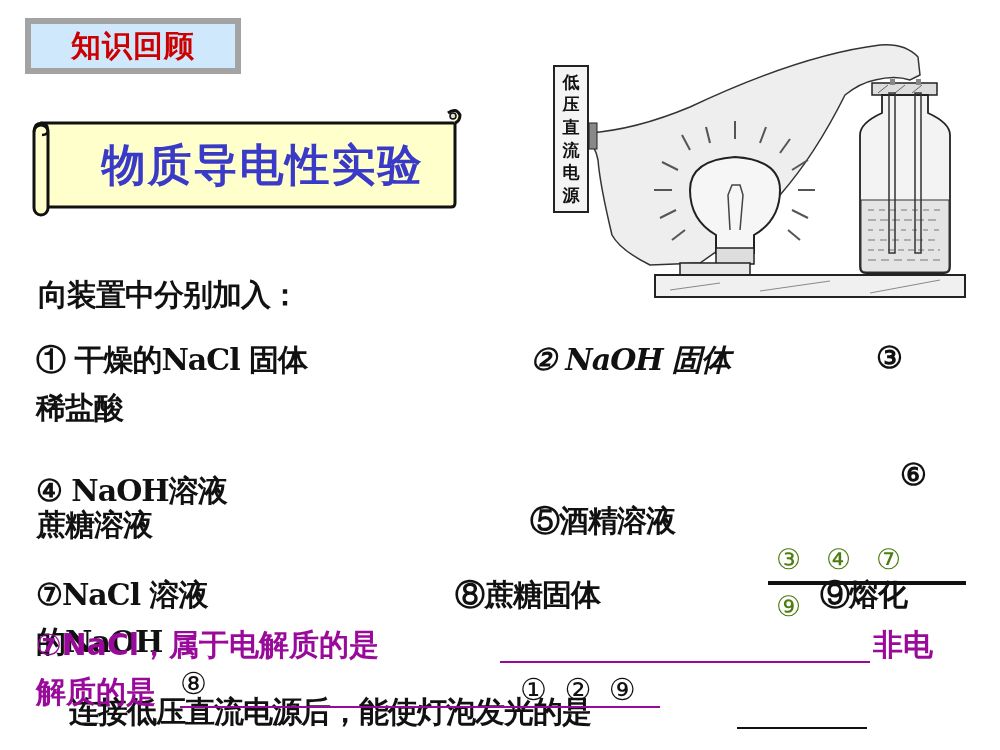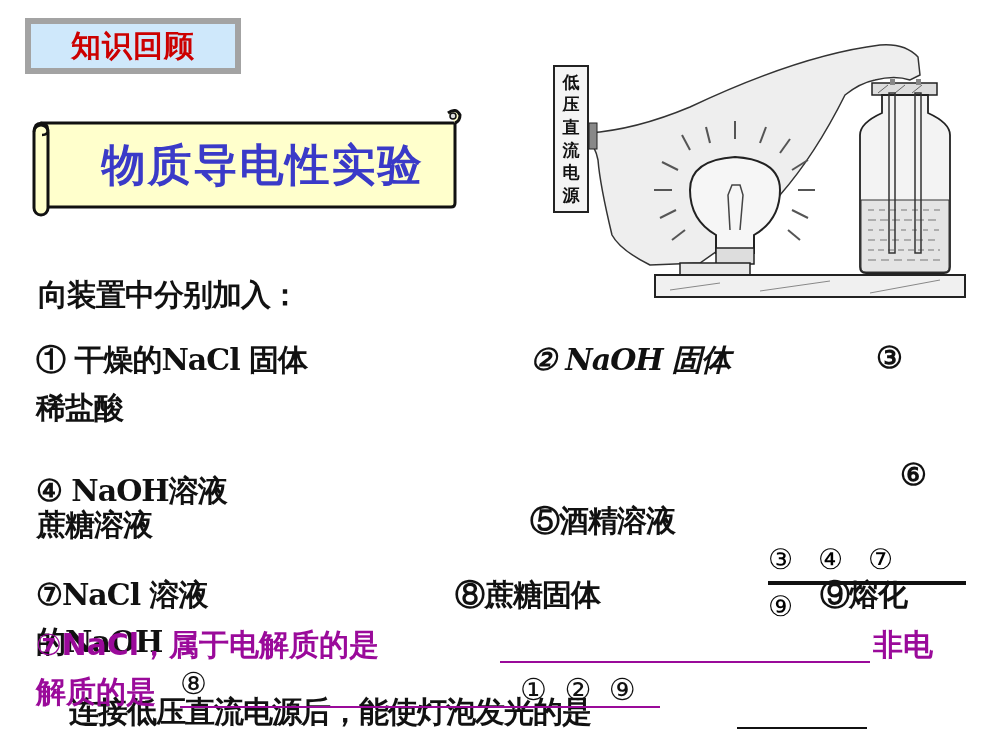--- a/index.html
+++ b/index.html
@@ -38,21 +38,21 @@
     font-size: 17px; font-weight: bold; color: #111; padding: 4px 0;
   }
   .psu-label span { display: block; line-height: 1; }
 
   .text {
     color: #111; font-size: 30px; font-weight: bold; white-space: nowrap;
     font-family: "DejaVu Serif", "Liberation Serif", serif;
     letter-spacing: -1px;
   }
   .purple { color: #9a0a9a; font-family: "DejaVu Sans", "Liberation Sans", sans-serif; font-weight: bold; font-size: 30px; white-space: nowrap; letter-spacing: 0px; }
-  .red-ans { color: #000000; font-size: 28px; font-family: "DejaVu Sans", "Liberation Sans", sans-serif; }
+  .red-ans { color: #4d7c0f; font-size: 28px; font-family: "DejaVu Sans", "Liberation Sans", sans-serif; margin-left: 8px; }
   .black-ans { color: #111; font-size: 30px; font-family: "DejaVu Sans", "Liberation Sans", sans-serif; }
   .line-black { background: #111; height: 2px; }
   .line-purple { background: #9a0a9a; height: 2px; }
   .line-thick { background: #111; height: 4px; }
 </style>
 </head>
 <body>
 
 <div class="abs tag">
   <span>知识回顾</span>

